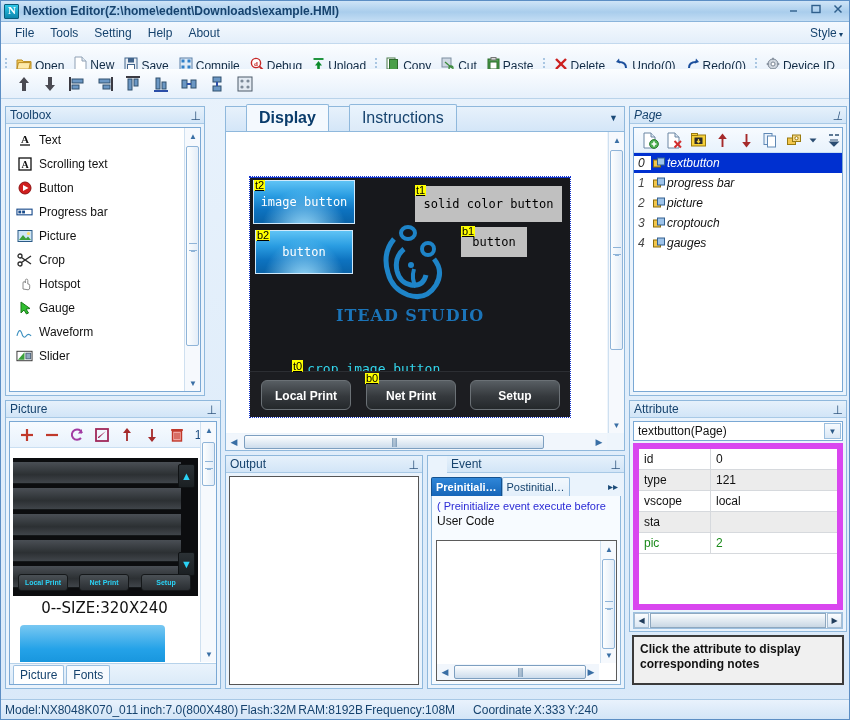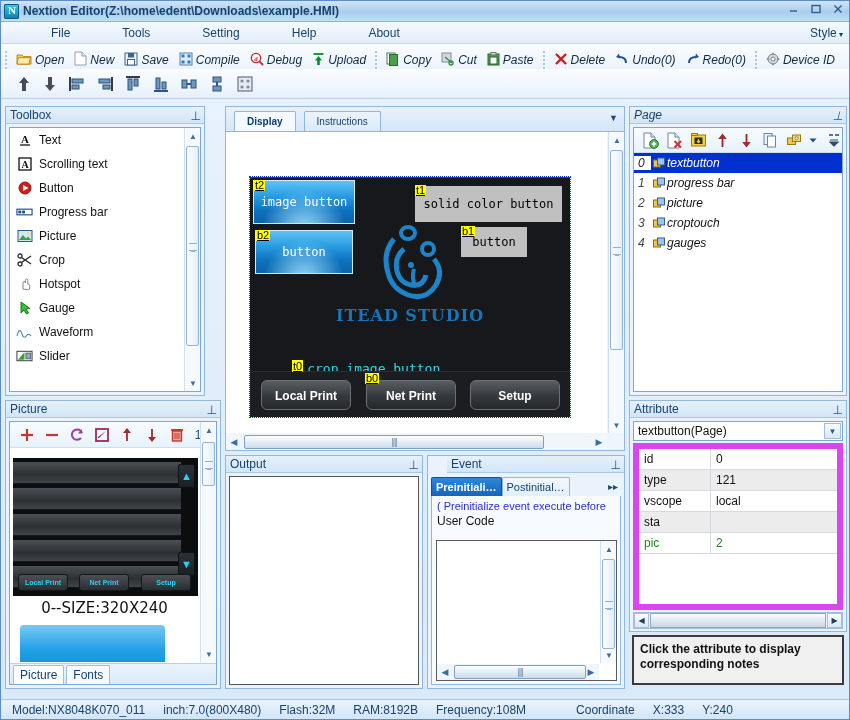--- a/index.html
+++ b/index.html
@@ -27,29 +27,29 @@
   .title-text { font-weight:bold; font-size:12px; color:#16436e; }
   .win-btns { position:absolute; right:4px; top:2px; display:flex; gap:8px;
      align-items:center; }
   .win-btn { width:14px; height:14px; color:#2f5f8c; font-size:12px;
      line-height:13px; text-align:center; cursor:pointer; }
   .win-btn.mx { font-size:10px; }
 
   
   .menubar { position:absolute; left:0; top:21px; width:848px; height:22px;
      background:linear-gradient(#f4f9fe,#e3eefa);
-     border-bottom:1px solid #c3d9ee; display:flex; align-items:center;gap:36px; }
+     border-bottom:1px solid #c3d9ee; display:flex; align-items:center; }
   .menu-item { padding:2px 8px; color:#16436e; font-size:12px; cursor:pointer; }
   .style-menu { position:absolute; right:6px; color:#16436e; font-size:12px;
      cursor:pointer; }
 
   
   .toolbar1 { position:absolute; left:0; top:43px; width:848px; height:33px;
      background:linear-gradient(#fbfdff,#e6f0fb); display:flex;
-     align-items:center; border-bottom:1px solid #d3e4f4;font-style:italic; }
+     align-items:flex-end; border-bottom:1px solid #d3e4f4; }
   .toolbar2 { position:absolute; left:0; top:68px; width:848px; height:30px;
      background:linear-gradient(#fbfdff,#e6f0fb); display:flex;
      align-items:center; border-bottom:1px solid #b9d3ea; }
   .tb-btn { display:flex; align-items:center; gap:3px; padding:2px 5px;
      color:#102a44; font-size:12px; cursor:pointer; white-space:nowrap; }
   .tb-sep { width:0; height:18px; border-left:2px dotted #a9c6e2; margin:0 4px; }
   .tb2-btn { padding:3px 5px; cursor:pointer; display:flex; align-items:center; }
   .ico { display:inline-block; position:relative; }
 
   
@@ -134,23 +134,23 @@
      background:#f6fafe; border:1px solid #9dc0e0; border-bottom:none;
      border-radius:2px 2px 0 0; }
   .pic-tab.active { background:#fff; font-weight:normal; }
 
   
   #center { position:absolute; left:224px; top:105px; width:400px;
      height:345px; }
   .tabstrip { height:25px; background:linear-gradient(#e7f1fb,#d4e6f8);
      border:1px solid #8fb8dc; border-bottom:none; display:flex;
      align-items:flex-end; position:relative; }
-  .ctab { padding:4px 12px 4px 12px; font-size:10px; color:#16436e;
+  .ctab { padding:4px 12px 4px 12px; font-size:16px; color:#16436e;
      cursor:pointer; border:1px solid #8fb8dc; border-bottom:none;
-     background:linear-gradient(#eaf4fd,#dceaf8); margin-left:8px;
+     background:linear-gradient(#eaf4fd,#dceaf8); margin-left:20px;
      border-radius:2px 2px 0 0; }
   .ctab.active { background:#f4f9fe; font-weight:bold; color:#0a3c6b; }
   .tab-more { position:absolute; right:6px; top:6px; color:#1b4a78;
      font-size:9px; cursor:pointer; }
   .canvas-wrap { position:absolute; left:0; top:25px; right:0; bottom:0;
      background:#eef5fc; border:1px solid #8fb8dc; }
   .canvas-inner { position:absolute; left:0; top:0; right:17px; bottom:17px;
      background:#ffffff; overflow:hidden; }
 
   
@@ -256,21 +256,21 @@
   
   #notes { position:absolute; left:631px; top:634px; width:212px; height:50px;
      background:#f0f0f0; border:2px solid #3b3b3b; }
   .notes-txt { font:bold 12px/15px "Liberation Sans", sans-serif; color:#111;
      padding:5px 6px; }
 
   
   .statusbar { position:absolute; left:0; bottom:0; width:848px; height:20px;
      background:linear-gradient(#e9f2fc,#d3e5f7);
      border-top:1px solid #a7c8e5; display:flex; align-items:center;
-     font-size:12px; color:#16436e; padding-left:11px; gap:18px; }
+     font-size:12px; color:#16436e; padding-left:4px; gap:2px; }
   .sb-gap { width:14px; }
 </style>
 </head>
 <body>
 
 <div id="app">
 
   <div class="titlebar">
     <div class="app-icon"></div>
     <div class="title-text">Nextion Editor(Z:\home\edent\Downloads\example.HMI)</div>

